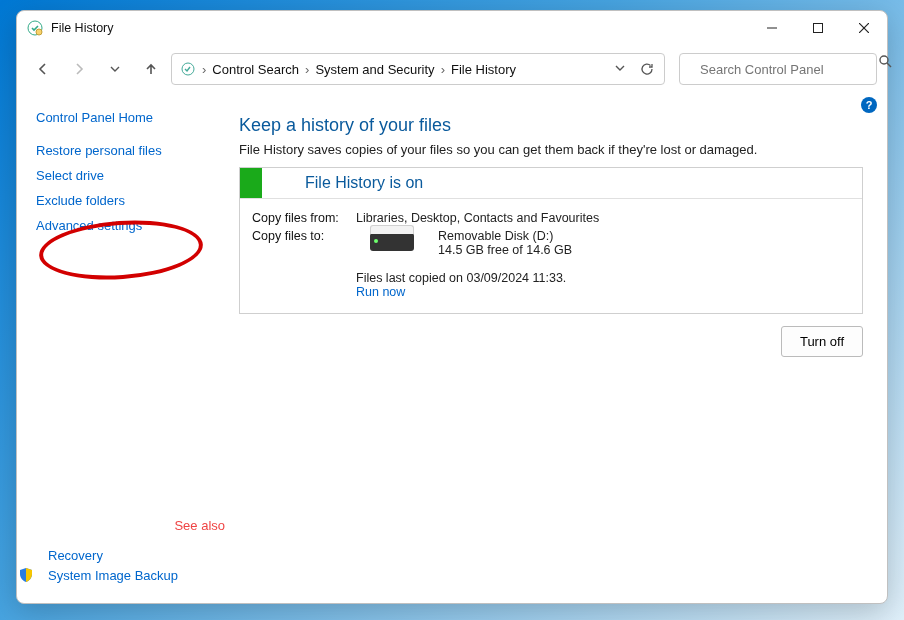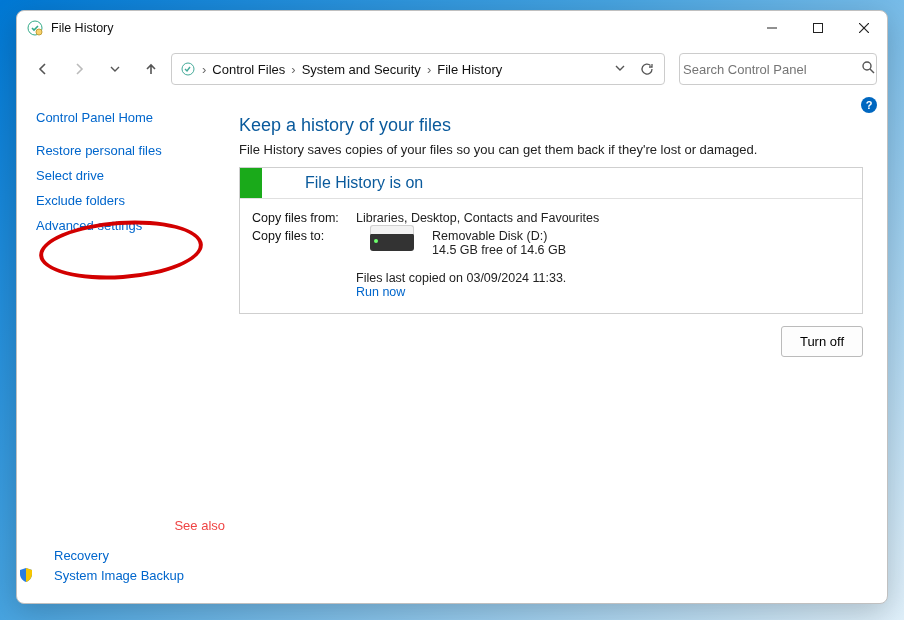--- a/index.html
+++ b/index.html
@@ -13,42 +13,42 @@
   .navbar { height: 48px; display: flex; align-items: center; padding: 0 10px; gap: 4px; }
   .nav-arrow { width: 32px; height: 32px; display:flex; align-items:center; justify-content:center; color:#555; cursor:pointer; border-radius:4px; }
   .nav-arrow.disabled { color:#bbb; }
   .breadcrumb { flex: 1; height: 32px; border: 1px solid #ccc; border-radius: 4px; display:flex; align-items:center; padding: 0 8px; gap:4px; min-width:0; font-size:13px; color:#111; }
   .bc-icon { width:16px; height:16px; display:inline-flex; align-items:center; justify-content:center; }
   .bc-sep { color:#666; padding:0 2px; }
   .bc-item { white-space:nowrap; cursor:pointer; }
   .bc-spacer { flex:1; }
   .bc-chev { color:#555; cursor:pointer; padding:0 2px; }
   .bc-ref { width:18px; height:18px; display:flex; align-items:center; justify-content:center; color:#555; cursor:pointer; margin-left:6px; }
-  .search { width:198px; height:32px; border:1px solid #ccc; border-radius:4px; display:flex; align-items:center; padding:0 1px; margin-left:10px; }
+  .search { width:198px; height:32px; border:1px solid #ccc; border-radius:4px; display:flex; padding:0 18px; margin-left:10px; }
   .search input { border:none; outline:none; flex:1; font-size:13px; background:transparent; }
   .search-icon { color:#555; }
   .body { flex:1; display:flex; position:relative; overflow:hidden; }
   .help-badge { position:absolute; top:4px; right:10px; width:16px; height:16px; background:#0067c0; color:#fff; border-radius:50%; font-size:11px; font-weight:bold; display:flex; align-items:center; justify-content:center; cursor:pointer; }
   .sidebar { width:218px; padding:12px 10px 10px 19px; font-size:13px; display:flex; flex-direction:column; }
   .side-link { color:#0066cc; margin:5px 0; cursor:pointer; width:max-content; }
   .seealso { margin-top:auto; margin-bottom:6px; }
   .seealso-heading { color:#ef4444; font-size:13px; margin-bottom:14px;text-align:right; }
-  .seealso-item { display:flex; align-items:flex-end; gap:20px; margin:0 0 4px -18px; }
+  .seealso-item { display:flex; align-items:flex-end; gap:14px; margin:0 0 4px -18px; }
   .shield { width:16px; height:16px; }
   .main { flex:1; padding:22px 24px 10px 4px; font-size:13px; color:#222; }
   .main-heading { color:#0a5a9c; font-size:18px; font-weight:400; margin-bottom:6px; }
   .sub { margin-bottom:10px; }
   .panel { border:1px solid #cfcfcf; }
   .panel-header { display:flex; align-items:center; padding:0; border-bottom:1px solid #e0e0e0;gap:33px; }
   .panel-sq { width:22px; height:30px; background:#1aaa1a; }
   .panel-title { color:#0a5a9c; font-size:16px; margin-left:10px; }
   .panel-body { padding:12px 12px 10px 12px; font-size:12.5px; }
   .row { display:flex; align-items:flex-start; margin-bottom:4px; }
   .row > .label { width:104px; color:#111; }
-  .drive { display:flex; align-items:flex-start; gap:4px; }
+  .drive { display:flex; align-items:flex-start; gap:10px; }
   .drive-icon-wrap { width:72px; display:flex; justify-content:center; }
   .drive-icon { width:44px; height:18px; background:#333; border-radius:3px; position:relative; margin-top:4px; }
   .drive-icon::before { content:""; position:absolute; top:-8px; left:0; right:0; height:8px; background:#f3f3f3; border:1px solid #d0d0d0; border-bottom:none; border-radius:3px 3px 0 0; }
   .drive-icon .dot { position:absolute; left:4px; top:6px; width:4px; height:4px; background:#6dff6d; border-radius:50%; }
   .link { color:#0066cc; cursor:pointer; }
   .turnoff-row { display:flex; justify-content:flex-end; margin-top:12px; }
   .btn { border:1px solid #bbb; background:#fdfdfd; padding:7px 18px; font-size:13px; border-radius:3px; cursor:pointer; }
   
   .annot { position:absolute; top:128px; left:22px; width:164px; height:58px; border:4px solid #d20000; border-radius:50%; transform:rotate(-4deg); pointer-events:none; }
 </style>
@@ -108,21 +108,21 @@
       </div>
 
     <div class="breadcrumb">
       <span class="bc-icon">
         <svg width="16" height="16" viewBox="0 0 16 16">
             <circle cx="8" cy="8" r="6" fill="#fff" stroke="#4a9" stroke-width="1"></circle>
             <path d="M5 8l2 2 3-4" fill="none" stroke="#4a9" stroke-width="1.4"></path>
           </svg>
       </span>
       <span class="bc-sep">›</span>
-      <span class="bc-item">Control Files</span>
+      <span class="bc-item">Control Search</span>
       <span class="bc-sep">›</span>
       <span class="bc-item">System and Security</span>
       <span class="bc-sep">›</span>
       <span class="bc-item">File History</span>
       <span class="bc-spacer"></span>
       <span class="bc-chev"><svg width="12" height="12">
             <path d="M2 4l4 4 4-4" fill="none" stroke="currentColor" stroke-width="1.4"></path>
           </svg></span>
       <span class="bc-ref">
           <svg width="14" height="14" viewBox="0 0 14 14">

